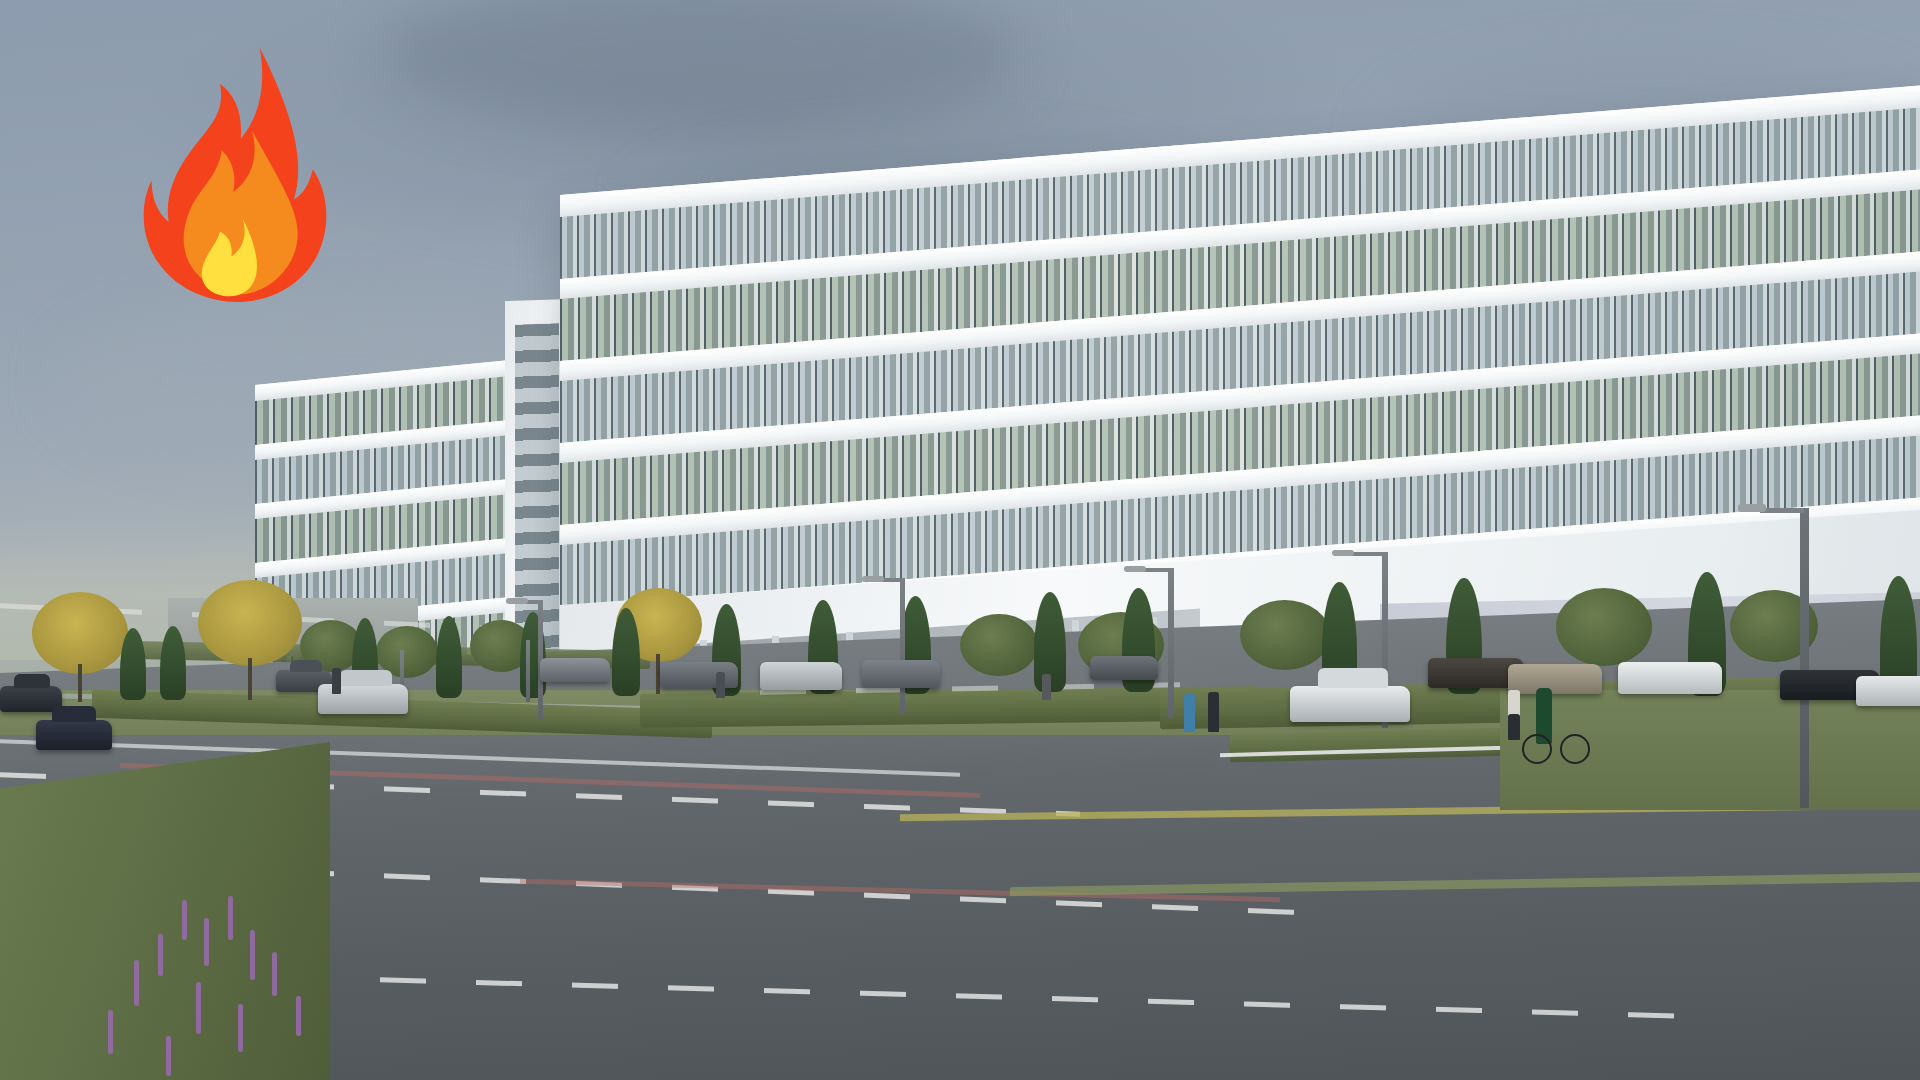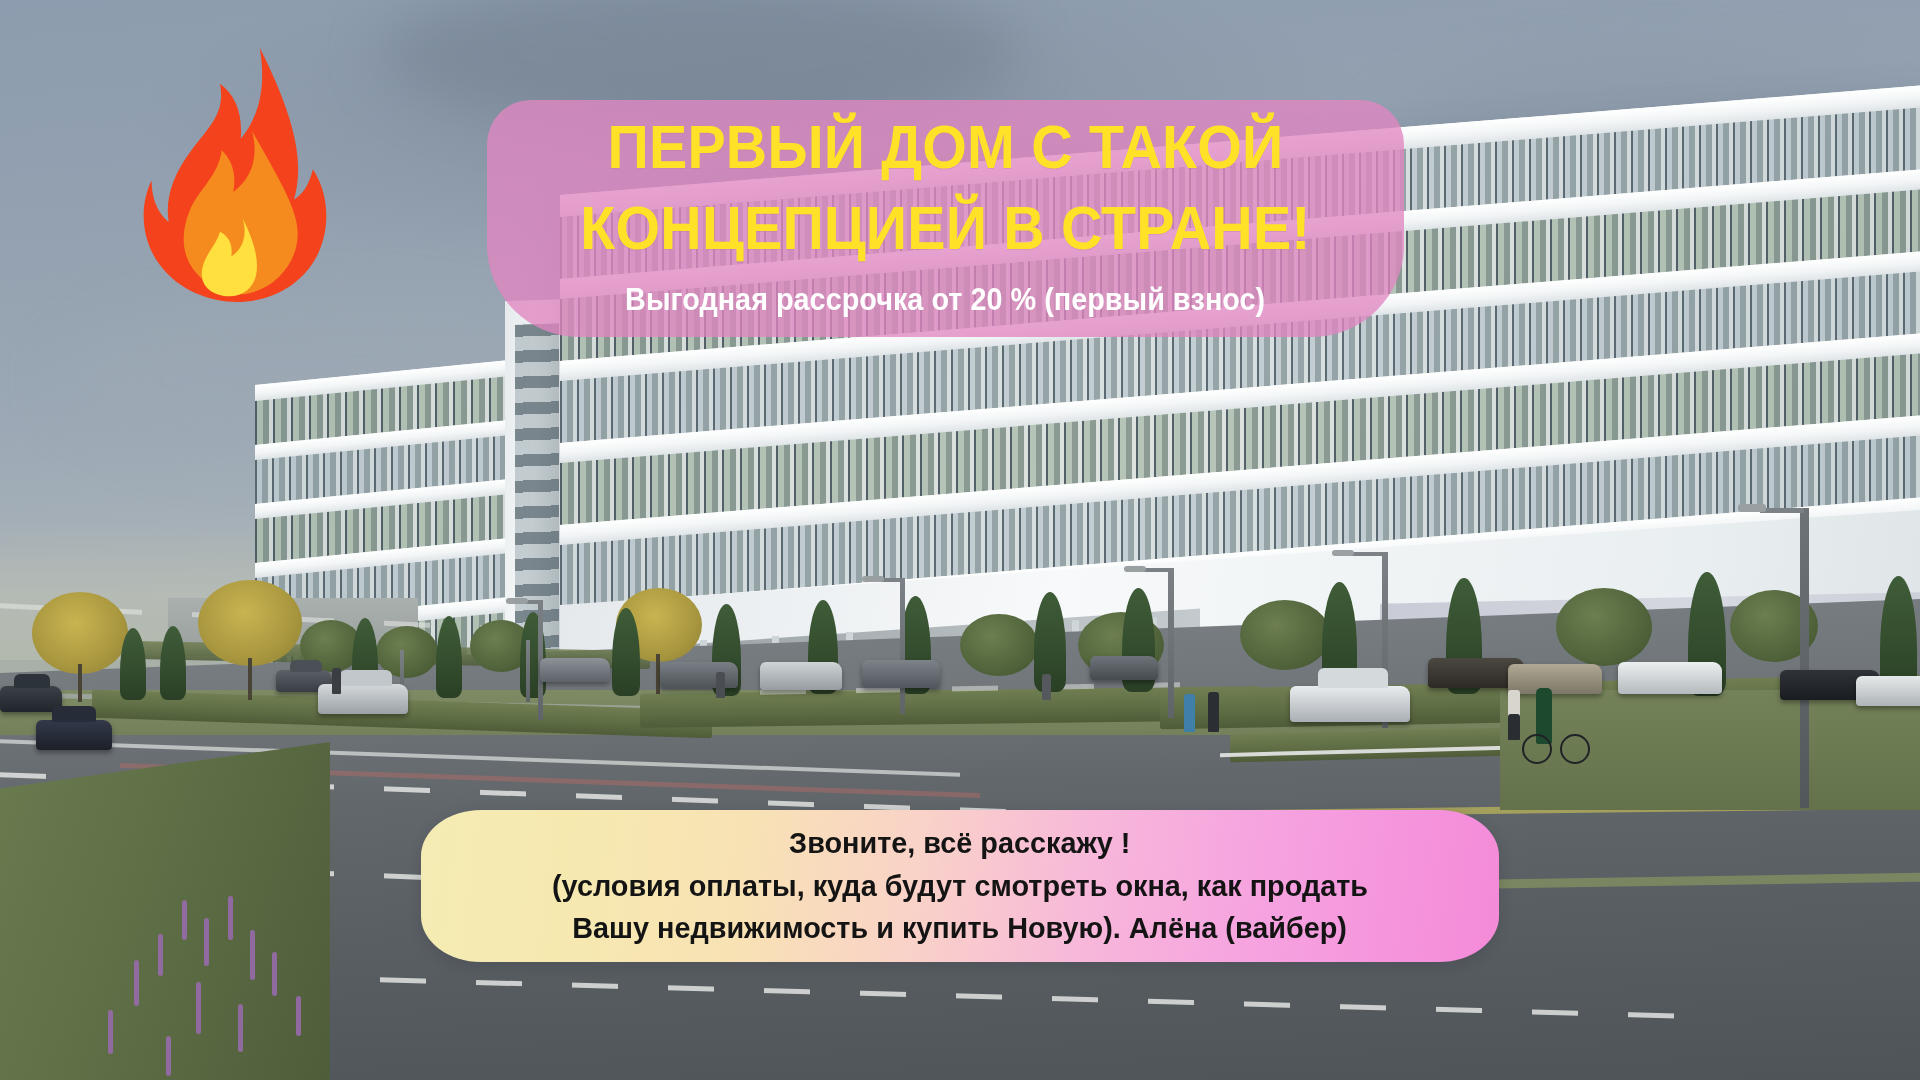--- a/index.html
+++ b/index.html
@@ -480,25 +480,15 @@
       <path d="M58 46 C62 62 56 72 48 78 C50 68 47 61 42 56
                C40 70 30 76 25 88 C20 100 21 112 28 120
                C36 130 48 134 58 131 C72 127 82 114 82 100
                C82 88 74 74 58 46 Z" fill="#F58B1F"></path>
       <path d="M53 92 C56 102 52 109 47 112 C48 105 45 101 41 99
                C39 106 34 110 32 117 C30 124 33 130 40 132
                C49 135 58 131 60 122 C62 113 58 102 53 92 Z" fill="#FFE03E"></path>
     </svg>
   </div>
 
-  <div class="headline-card">
-    <div class="headline line1">ПЕРВЫЙ ДОМ С ТАКОЙ</div>
-    <div class="headline line2">КОНЦЕПЦИЕЙ В СТРАНЕ!</div>
-    <div class="subline">Выгодная рассрочка  от 20 % (первый взнос)</div>
-  </div>
-
-  <div class="contact-card">
-    <div class="contact-line">Звоните, всё расскажу !</div>
-    <div class="contact-line">(условия оплаты, куда будут смотреть окна, как продать</div>
-    <div class="contact-line">Вашу недвижимость и купить  Новую). Алёна (вайбер)</div>
-  </div>
+
 
 </div>
 
 </body></html>

